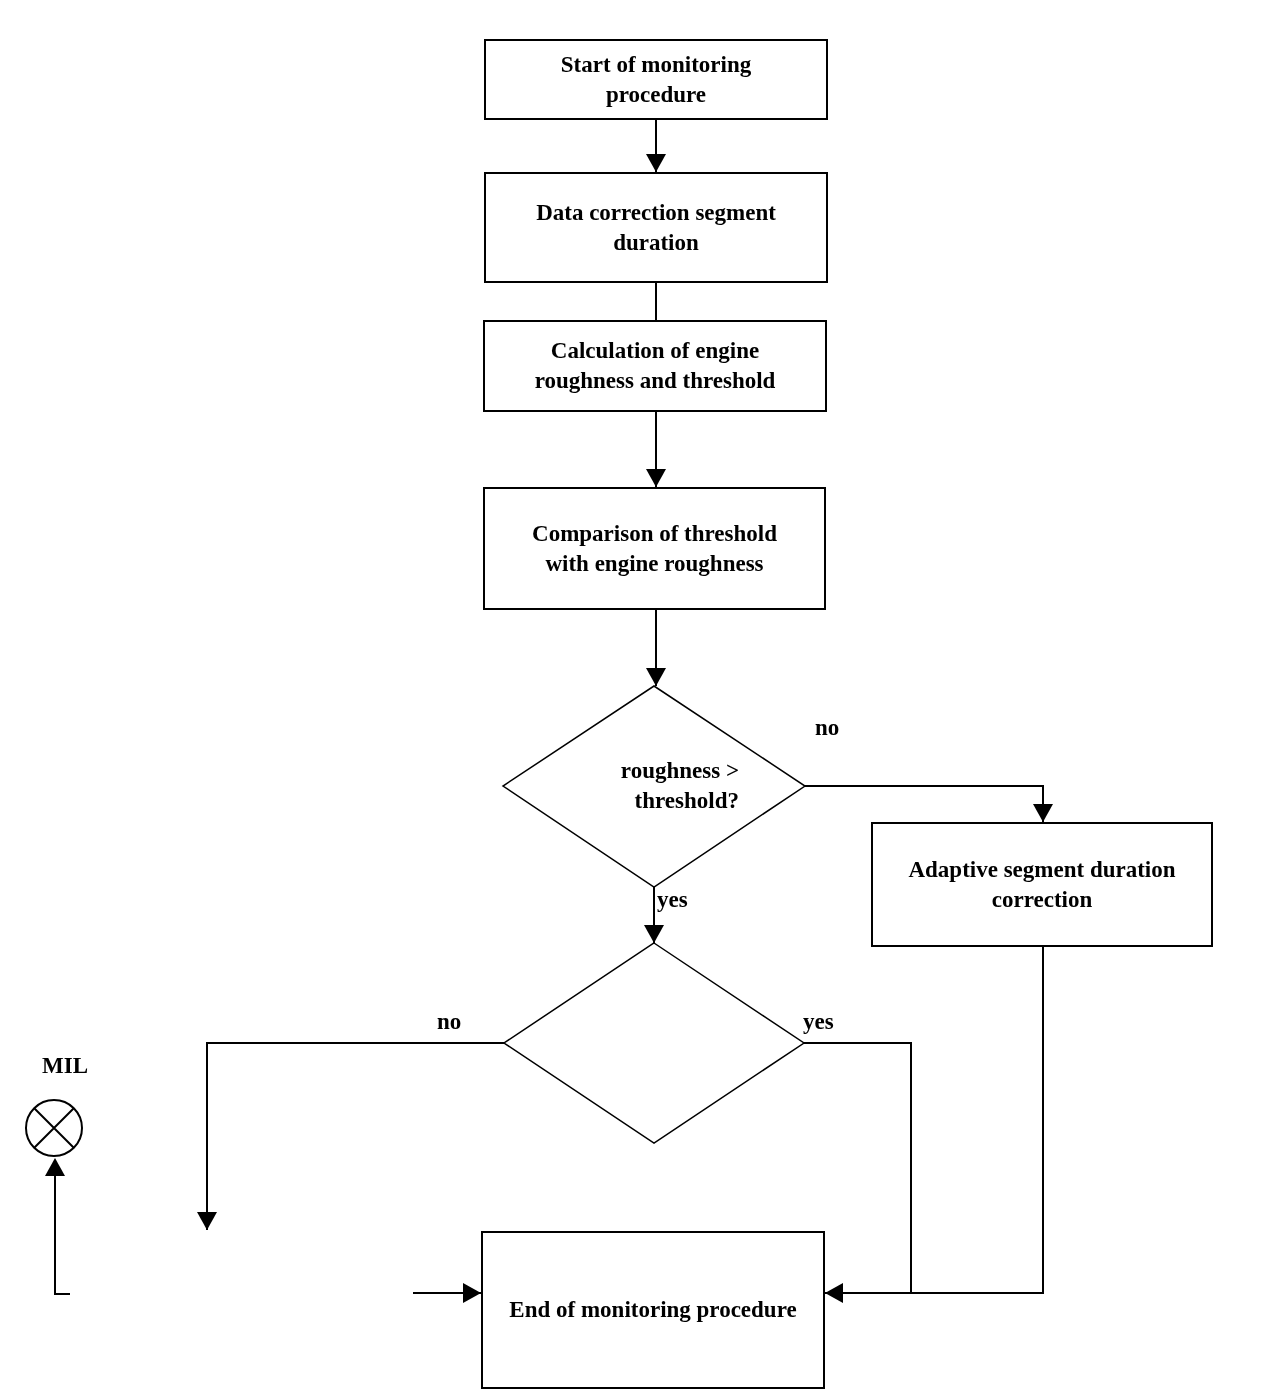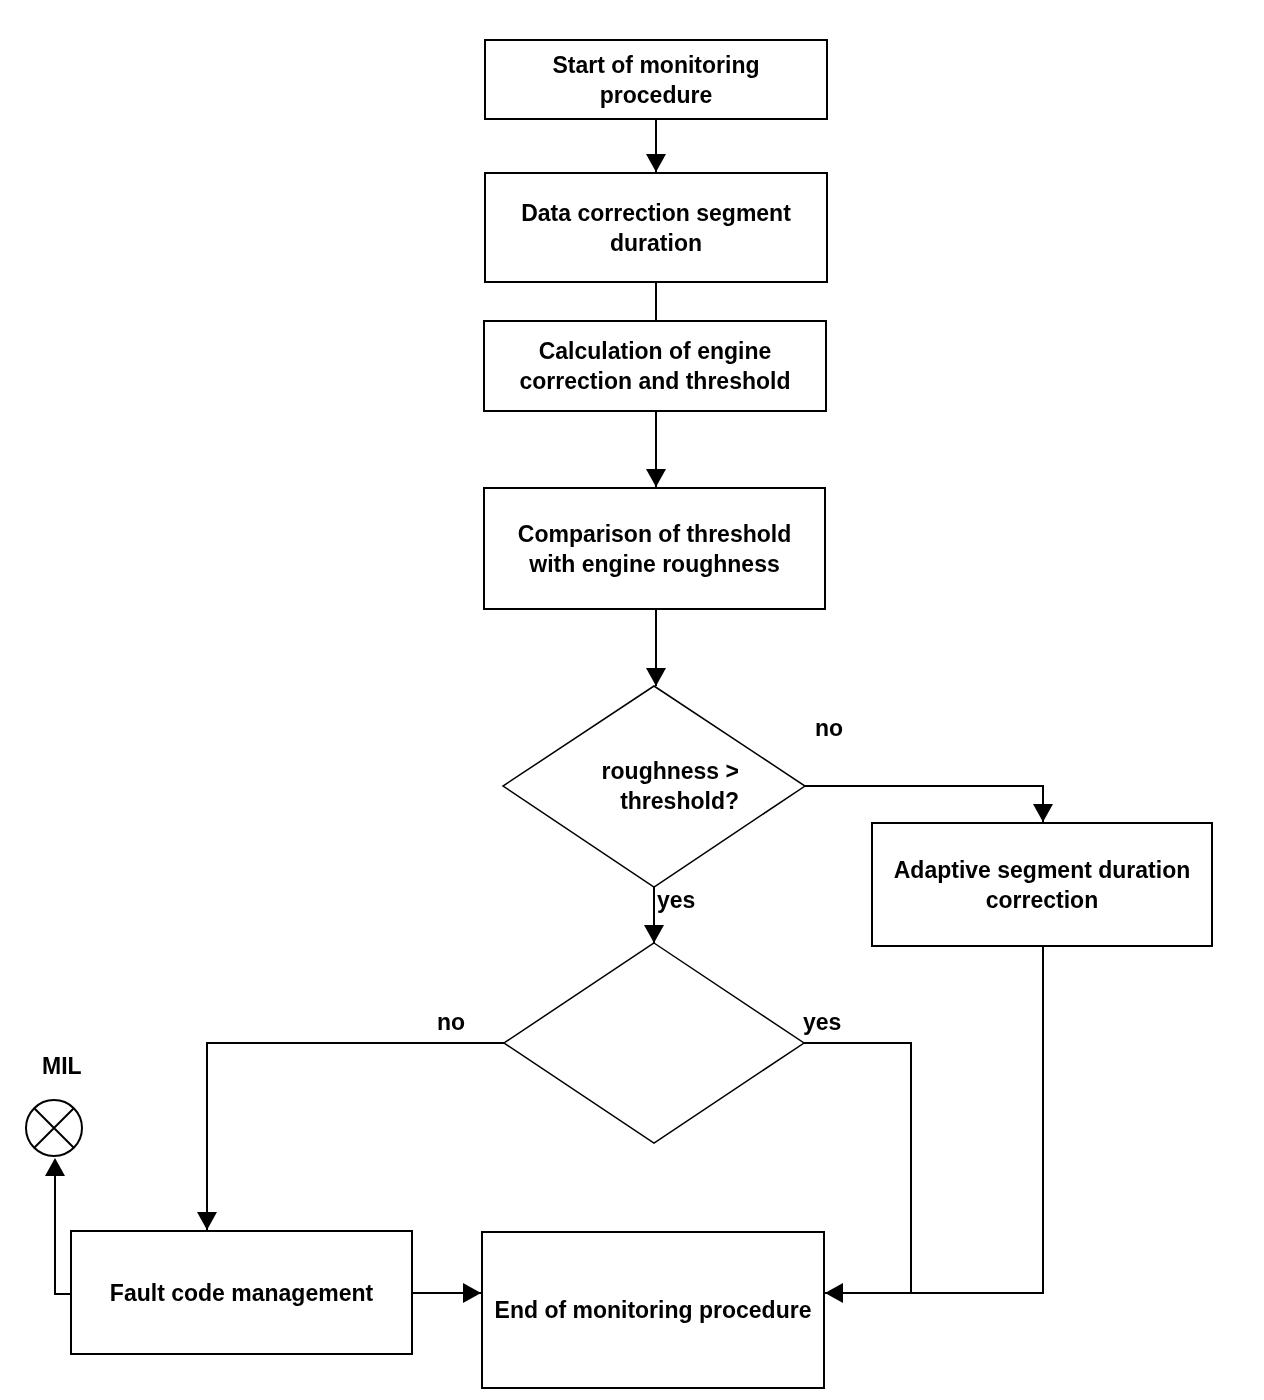--- a/index.html
+++ b/index.html
@@ -5,21 +5,21 @@
   html, body {
     margin: 0;
     padding: 0;
     background: #ffffff;
   }
   #canvas {
     position: relative;
     width: 1264px;
     height: 1400px;
     background: #ffffff;
-    font-family: Liberation Sans, sans-serif;
+    font-family: Liberation Serif, serif;
     color: #000000;
   }
   #connector-layer {
     position: absolute;
     left: 0;
     top: 0;
     width: 1264px;
     height: 1400px;
   }
   .node-box {
@@ -111,34 +111,31 @@
 
   <div class="node-box" style="left:484px; top:39px;  width:344px; height:81px;">
     <span class="wrap-250">Start of monitoring procedure</span>
   </div>
 
   <div class="node-box" style="left:484px; top:172px; width:344px; height:111px;">
     <span class="wrap-300">Data correction segment duration</span>
   </div>
 
   <div class="node-box" style="left:483px; top:320px; width:344px; height:92px;">
-    <span class="wrap-280">Calculation of engine correction and threshold</span>
+    <span class="wrap-280">Calculation of engine roughness and threshold</span>
   </div>
 
   <div class="node-box" style="left:483px; top:487px; width:343px; height:123px;">
     <span class="wrap-280">Comparison of threshold with engine roughness</span>
   </div>
 
   <div class="node-box" style="left:871px; top:822px; width:342px; height:125px;">
     <span class="wrap-300">Adaptive segment duration correction</span>
   </div>
 
-  <div class="node-box" style="left:70px; top:1230px; width:343px; height:125px;">
-    <span>Fault code management</span>
-  </div>
 
   <div class="node-box" style="left:481px; top:1231px; width:344px; height:158px;">
     <span>End of monitoring procedure</span>
   </div>
 
   <div class="diamond-text" style="left:544px; top:741px; width:220px; height:90px;">
     <span class="wrap-170">roughness &gt; threshold?</span>
   </div>
 
 

